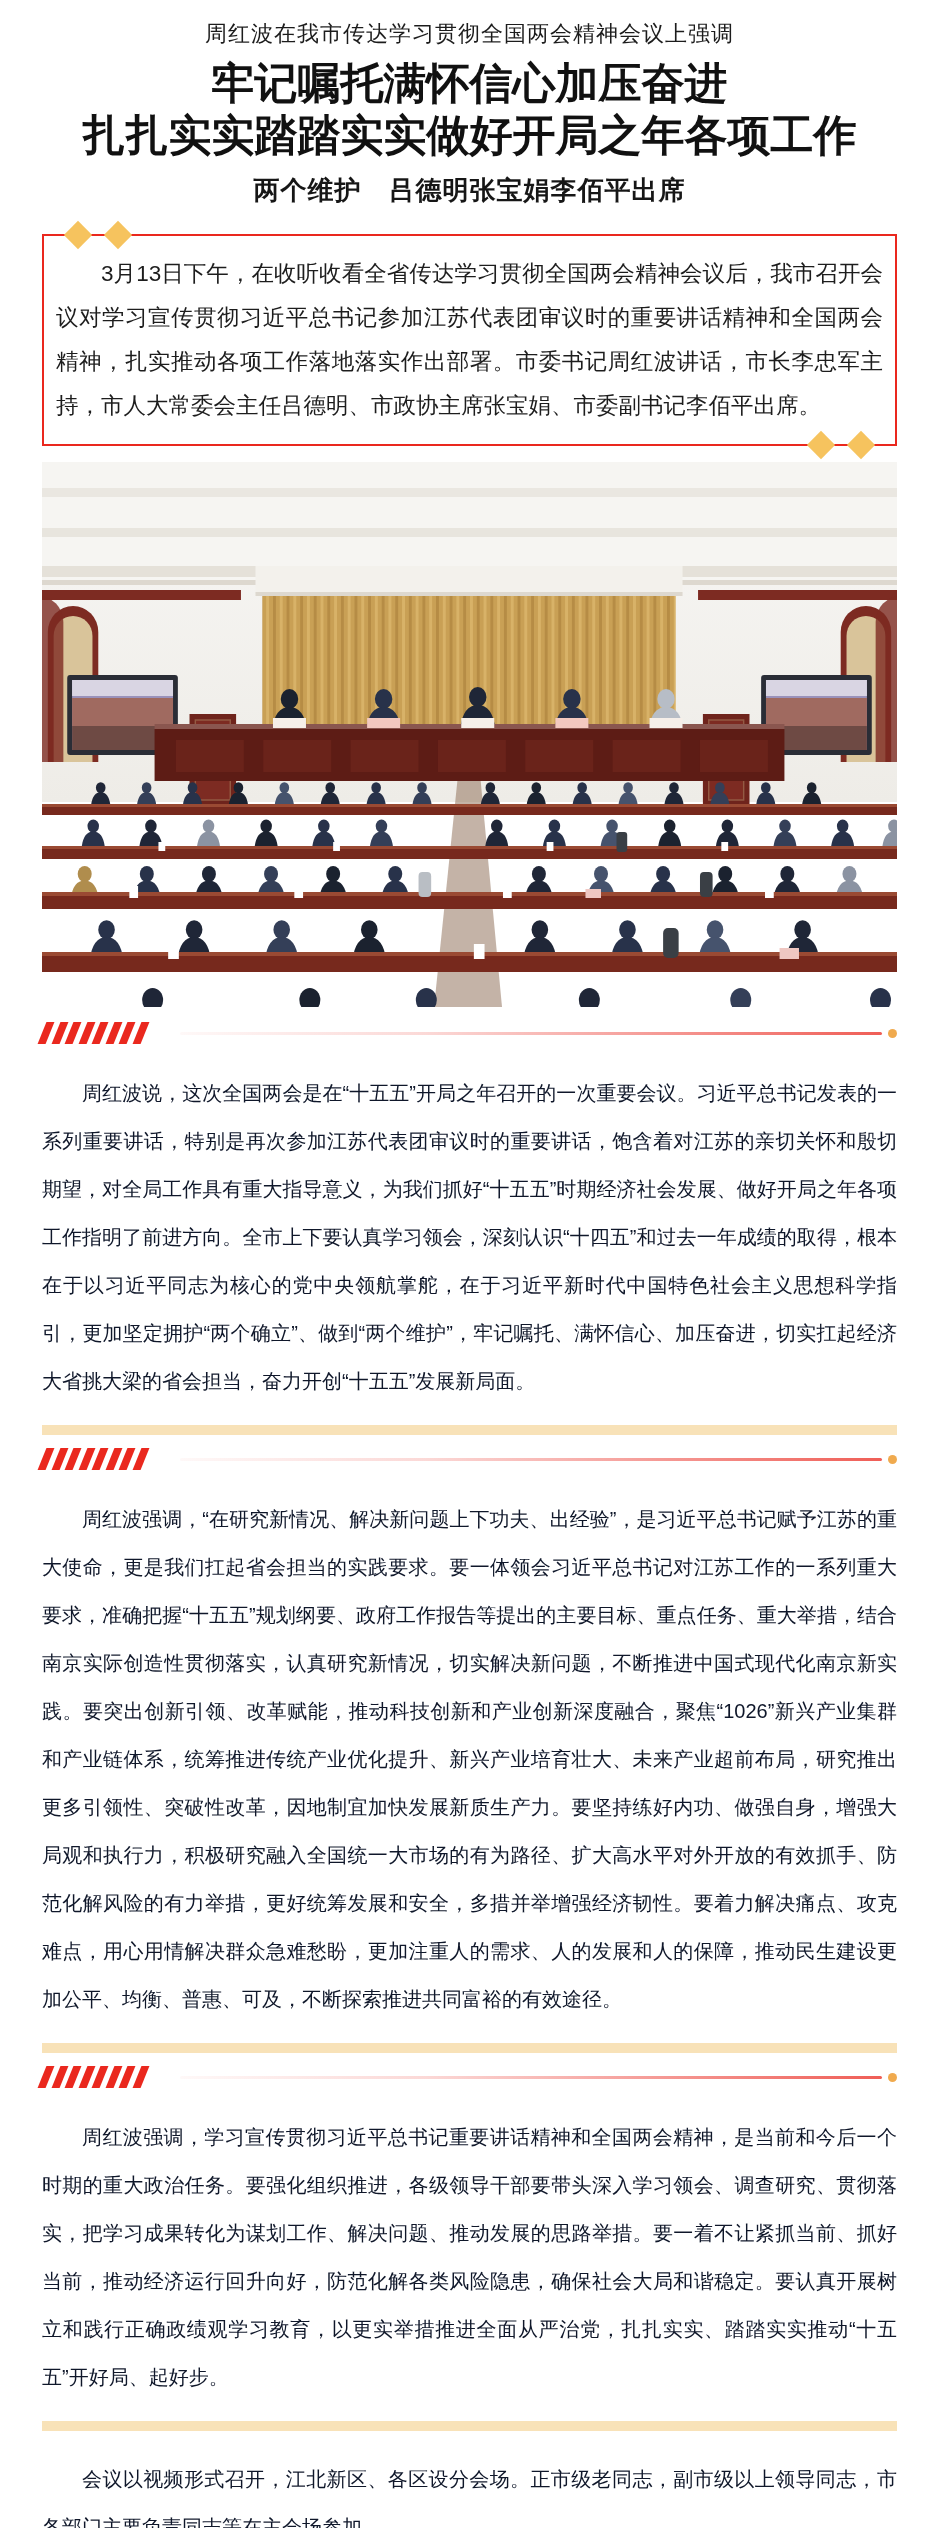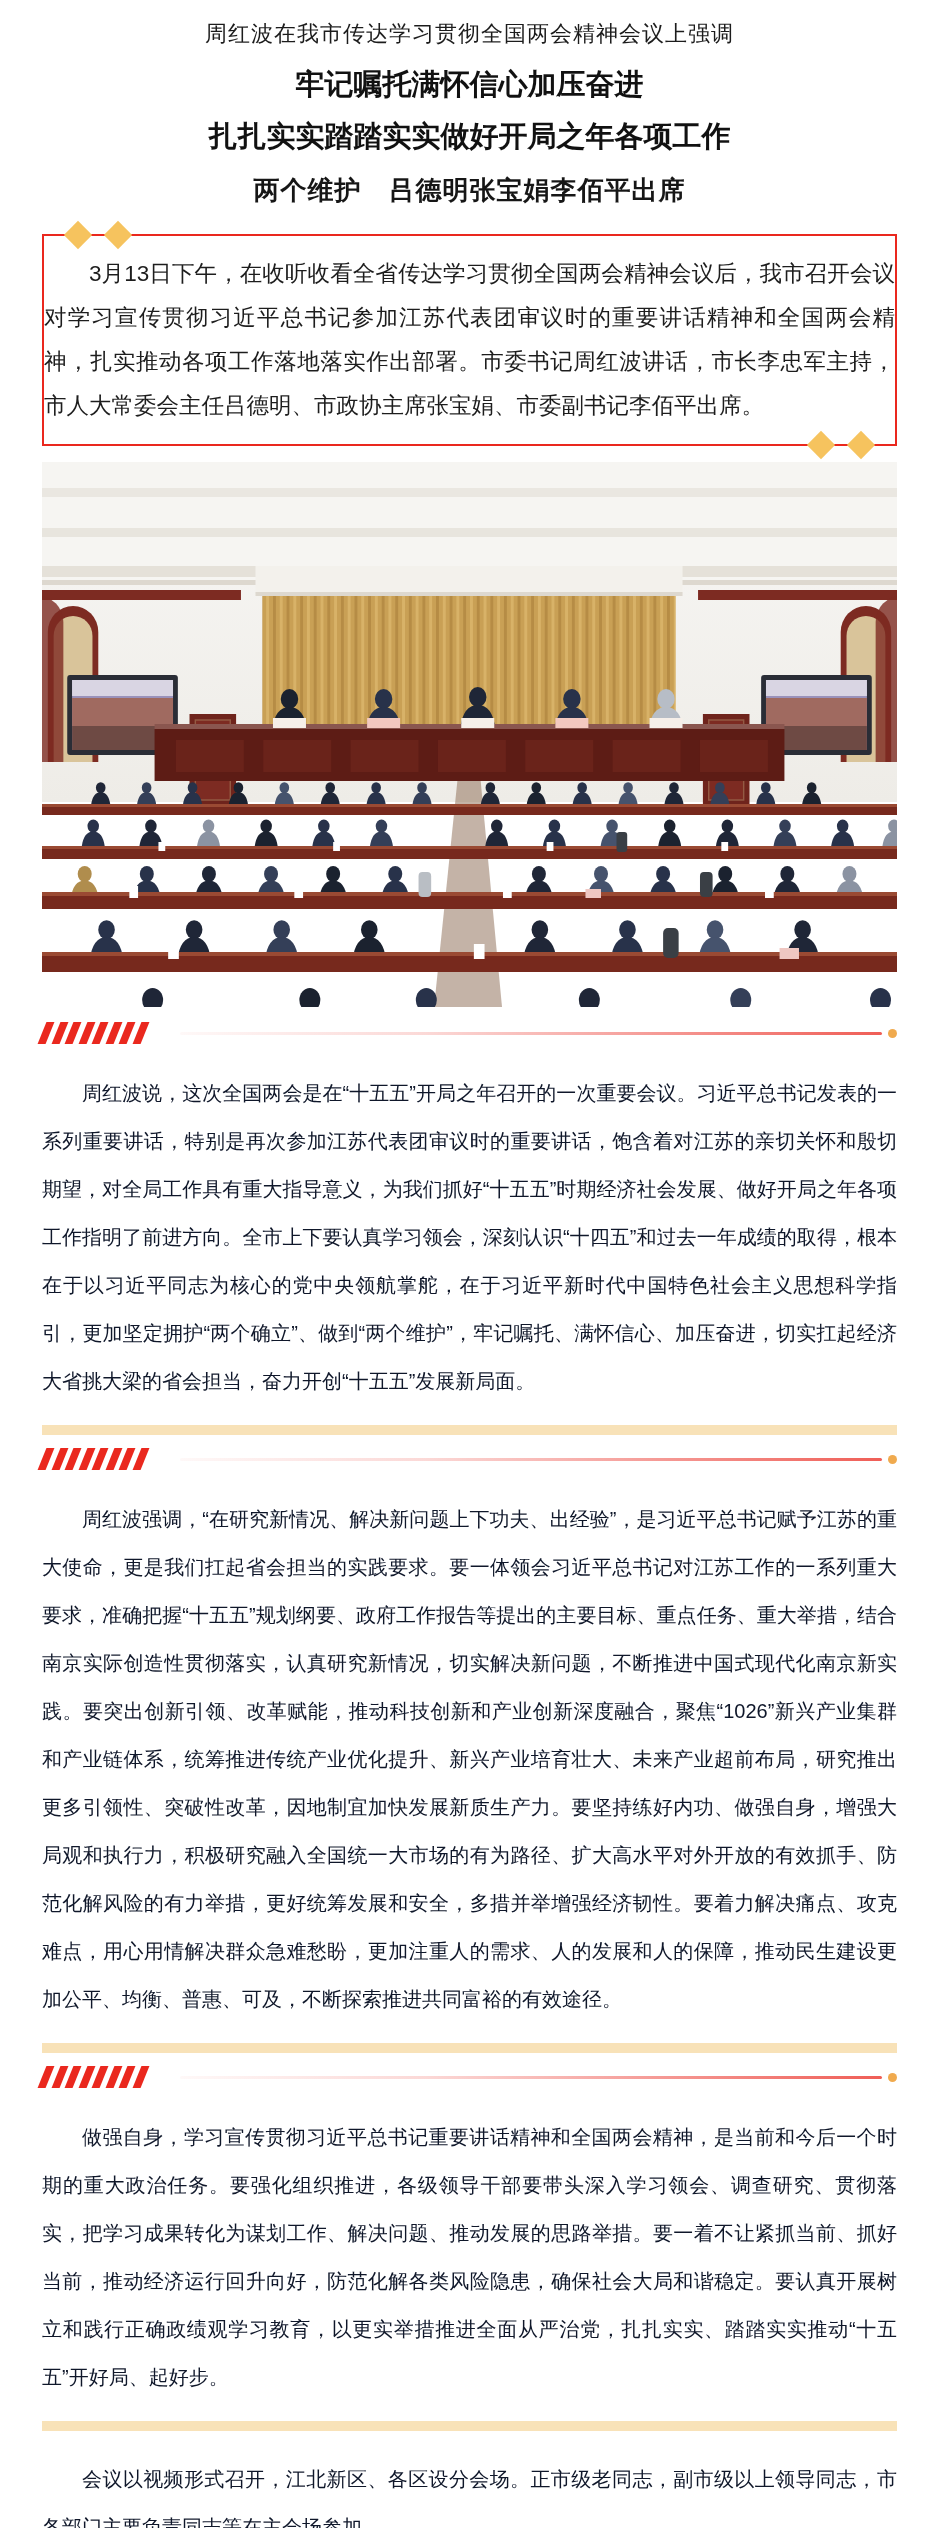--- a/index.html
+++ b/index.html
@@ -20,36 +20,36 @@
 
   
   .kicker{
     text-align:center;
     font-family:Liberation Sans, sans-serif;
     font-size:22px;line-height:32px;color:#1c1c1c;letter-spacing:1px;
   }
   .title{
     text-align:center;
     font-family:"Liberation Serif","DejaVu Serif",serif;
-    font-weight:bold;font-size:29px;line-height:52px;color:#111111;
+    font-weight:bold;font-size:43px;line-height:52px;color:#111111;
   }
   .title.first{margin-top:8px;}
   .byline{
     text-align:center;
     font-family:"Liberation Serif","DejaVu Serif",serif;
     font-weight:600;font-size:26px;line-height:34px;color:#161616;
     margin-top:12px;letter-spacing:1px;
   }
 
   
   .lead-box{
     position:relative;
     margin-top:26px;
     border:2px solid var(--accent-red);
-    padding:16px 0;
+    padding:16px 12px;
   }
   .lead-text{
     font-size:22.5px;line-height:44px;
     text-align:justify;text-indent:2em;color:#1d1d1d;
   }
   .diamond{
     position:absolute;width:20px;height:20px;
     background:var(--diamond-gold);
     transform:rotate(45deg);
   }
@@ -329,19 +329,19 @@
         <span class="slash"></span>
       <span class="slash"></span>
         <span class="slash"></span>
         <span class="slash"></span>
         <span class="slash"></span>
     </div>
     <div class="fade-line"></div>
     <div class="divider-dot"></div>
   </div>
 
-  <p class="para">做强自身，学习宣传贯彻习近平总书记重要讲话精神和全国两会精神，是当前和今后一个时期的重大政治任务。要强化组织推进，各级领导干部要带头深入学习领会、调查研究、贯彻落实，把学习成果转化为谋划工作、解决问题、推动发展的思路举措。要一着不让紧抓当前、抓好当前，推动经济运行回升向好，防范化解各类风险隐患，确保社会大局和谐稳定。要认真开展树立和践行正确政绩观学习教育，以更实举措推进全面从严治党，扎扎实实、踏踏实实推动“十五五”开好局、起好步。</p>
+  <p class="para">周红波强调，学习宣传贯彻习近平总书记重要讲话精神和全国两会精神，是当前和今后一个时期的重大政治任务。要强化组织推进，各级领导干部要带头深入学习领会、调查研究、贯彻落实，把学习成果转化为谋划工作、解决问题、推动发展的思路举措。要一着不让紧抓当前、抓好当前，推动经济运行回升向好，防范化解各类风险隐患，确保社会大局和谐稳定。要认真开展树立和践行正确政绩观学习教育，以更实举措推进全面从严治党，扎扎实实、踏踏实实推动“十五五”开好局、起好步。</p>
 
   <div class="band"></div>
 
   <p class="para">会议以视频形式召开，江北新区、各区设分会场。正市级老同志，副市级以上领导同志，市各部门主要负责同志等在主会场参加。</p>
 
 </div>
 
 </body></html>

